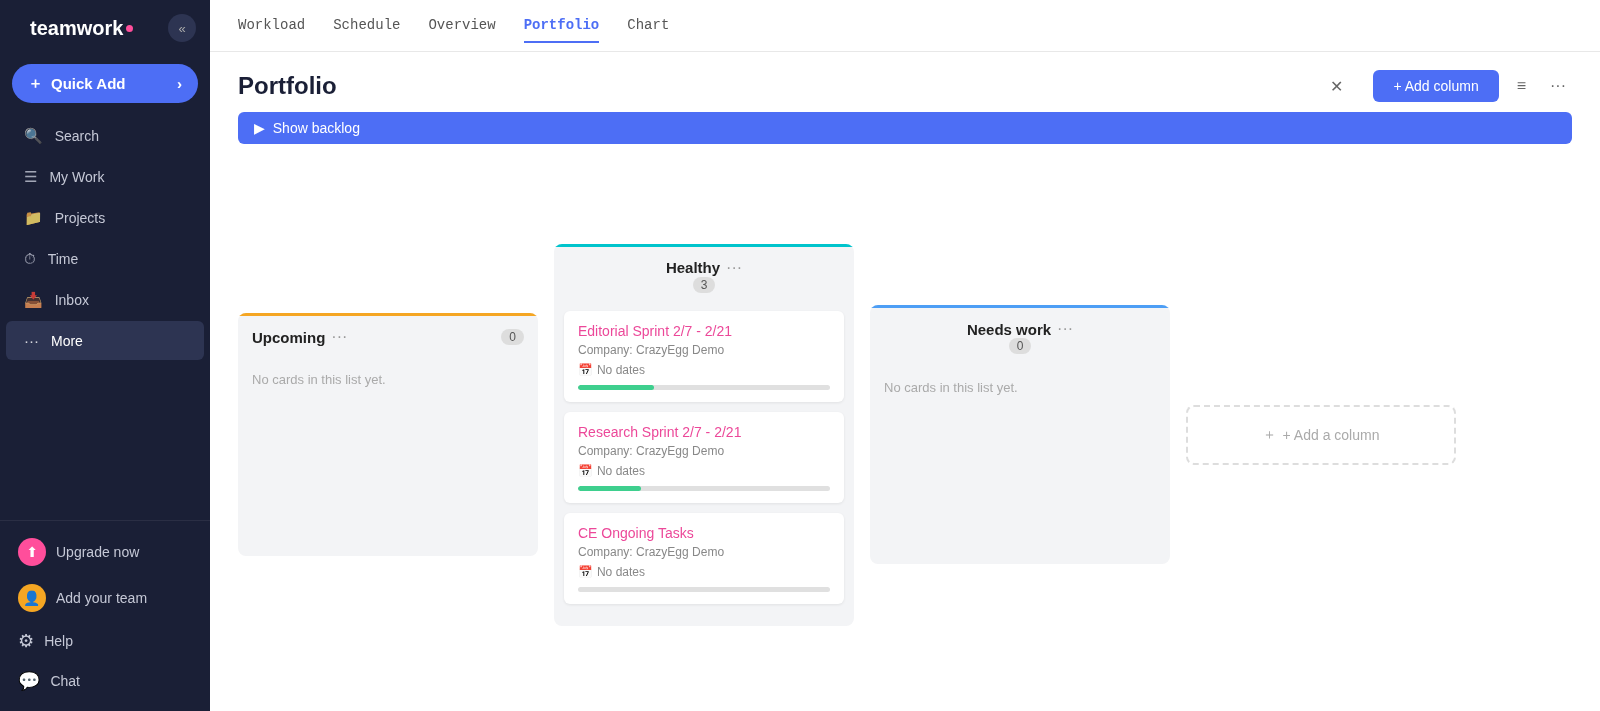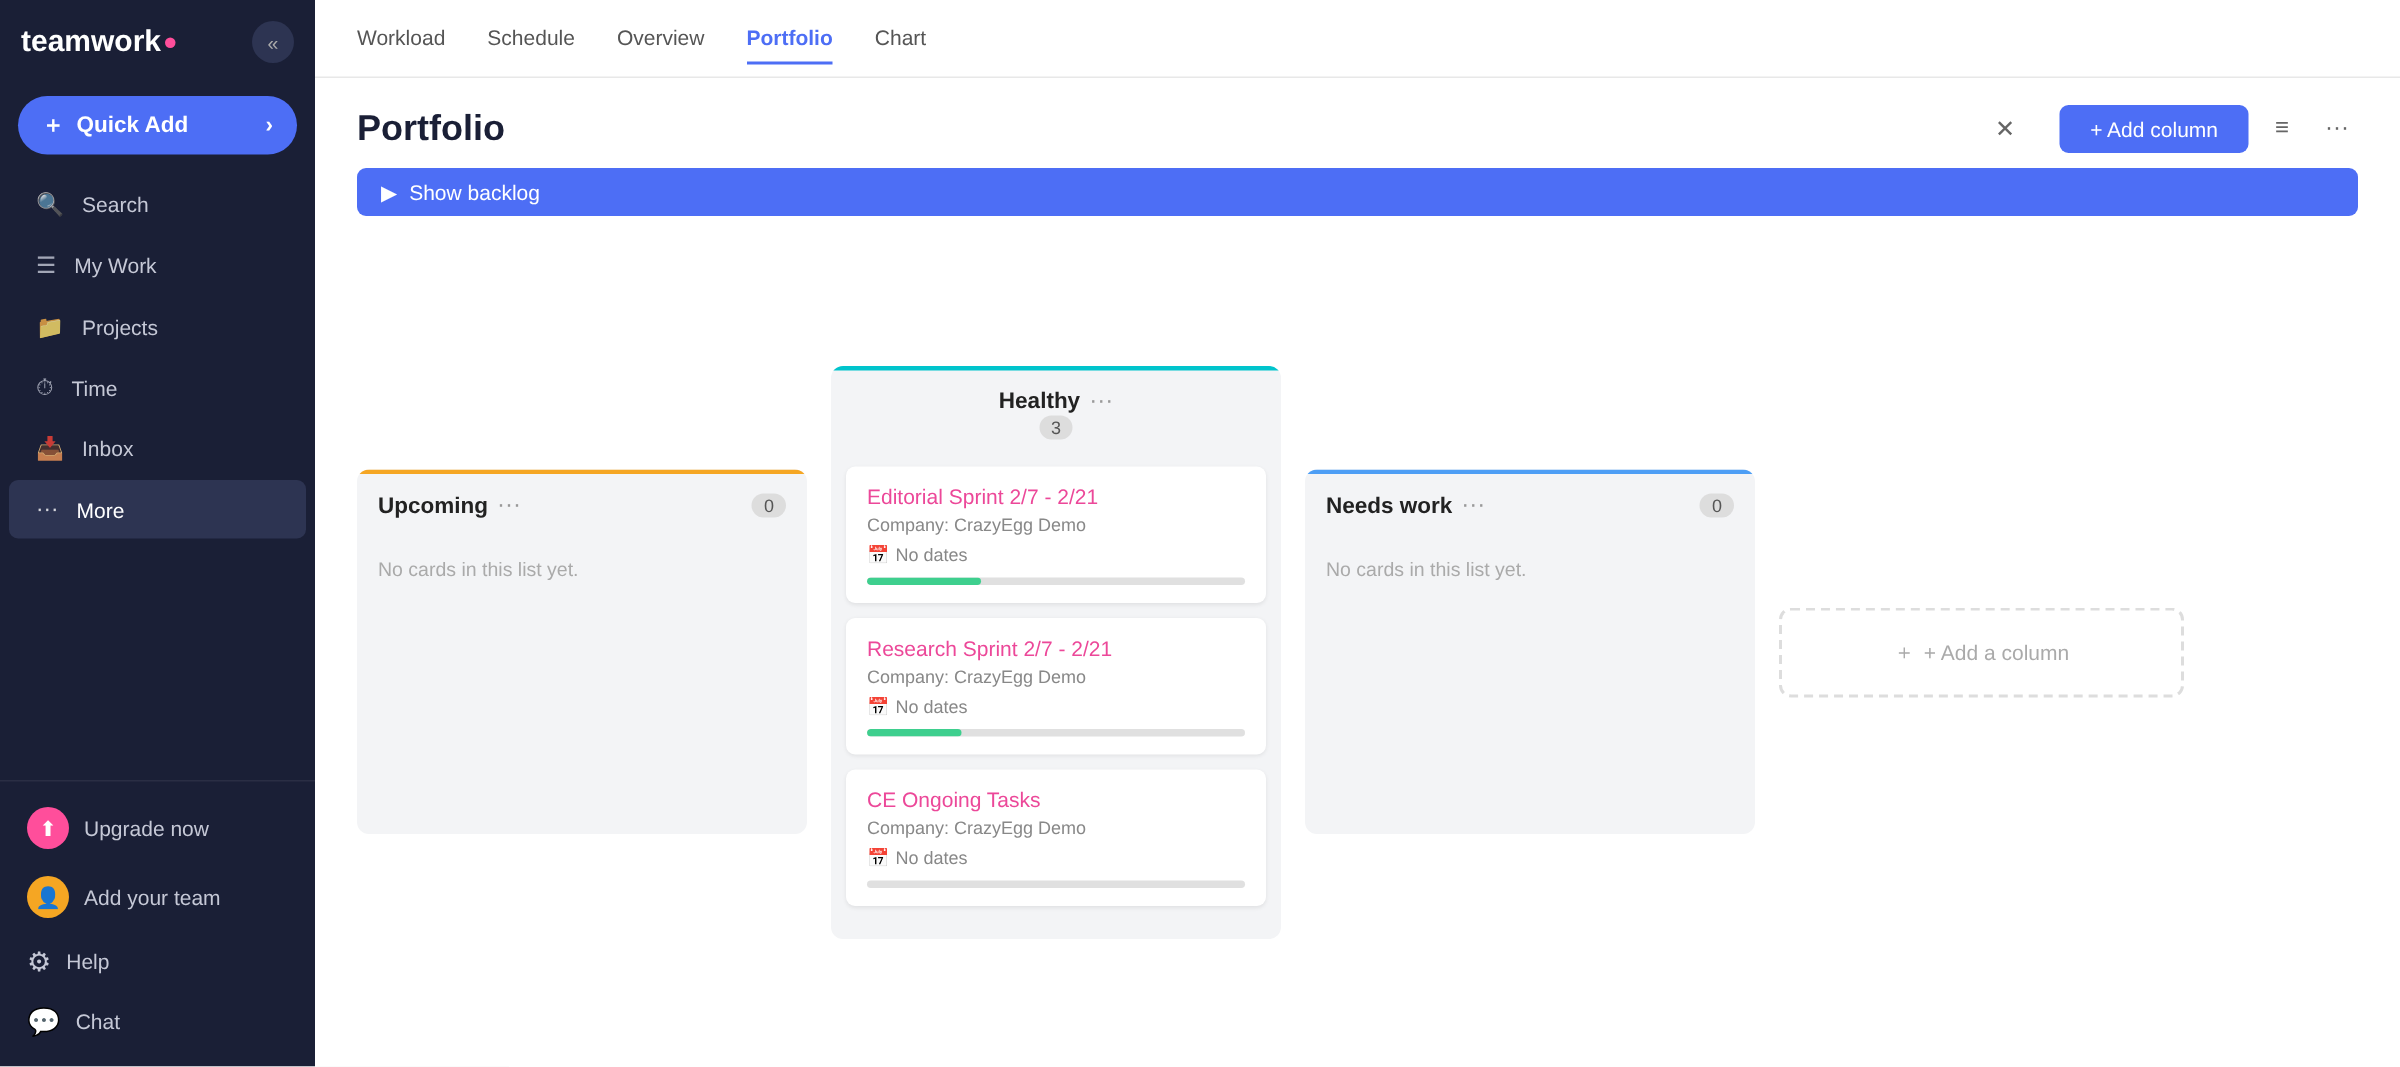--- a/index.html
+++ b/index.html
@@ -14,20 +14,21 @@
       flex-direction: column;
       height: 711px;
       color: #fff;
     }
     .sidebar-logo {
       display: flex;
       align-items: center;
       justify-content: space-between;
       padding: 10px 14px;
       height: 56px;
+      margin-left: 16px;
     }
     .logo-text {
       font-size: 20px;
       font-weight: 700;
       color: #fff;
       display: flex;
       align-items: center;
       gap: 2px;
     }
     .logo-dot {
@@ -143,20 +144,21 @@
     }
     .top-nav-item {
       font-size: 14px;
       color: #555;
       cursor: pointer;
       padding: 4px 0;
       border-bottom: 2px solid transparent;
       height: 35px;
       display: flex;
       align-items: center;
+      font-family: Liberation Mono, monospace;
     }
     .top-nav-item.active { color: #4d6ef5; border-bottom: 2px solid #4d6ef5; font-weight: 600; }
 
     .content-header {
       display: flex;
       align-items: center;
       justify-content: space-between;
       padding: 18px 28px 10px;
     }
     .page-title {
@@ -229,21 +231,21 @@
     }
     .column-header {
       padding: 12px 14px 10px;
       display: flex;
       align-items: center;
       justify-content: space-between;
       border-top: 3px solid transparent;
     }
     .column-header.upcoming { border-top-color: #f5a623; }
     .column-header.healthy { border-top-color: #00c4cc; flex-direction: column; }
-    .column-header.needs-work { border-top-color: #4d9ef5; }
+    .column-header.needs-work { border-top-color: #4d9ef5; flex-direction: column; }
     .column-title-wrap {
       display: flex;
       align-items: center;
       gap: 6px;
     }
     .column-title {
       font-size: 15px;
       font-weight: 600;
       color: #222;
     }

